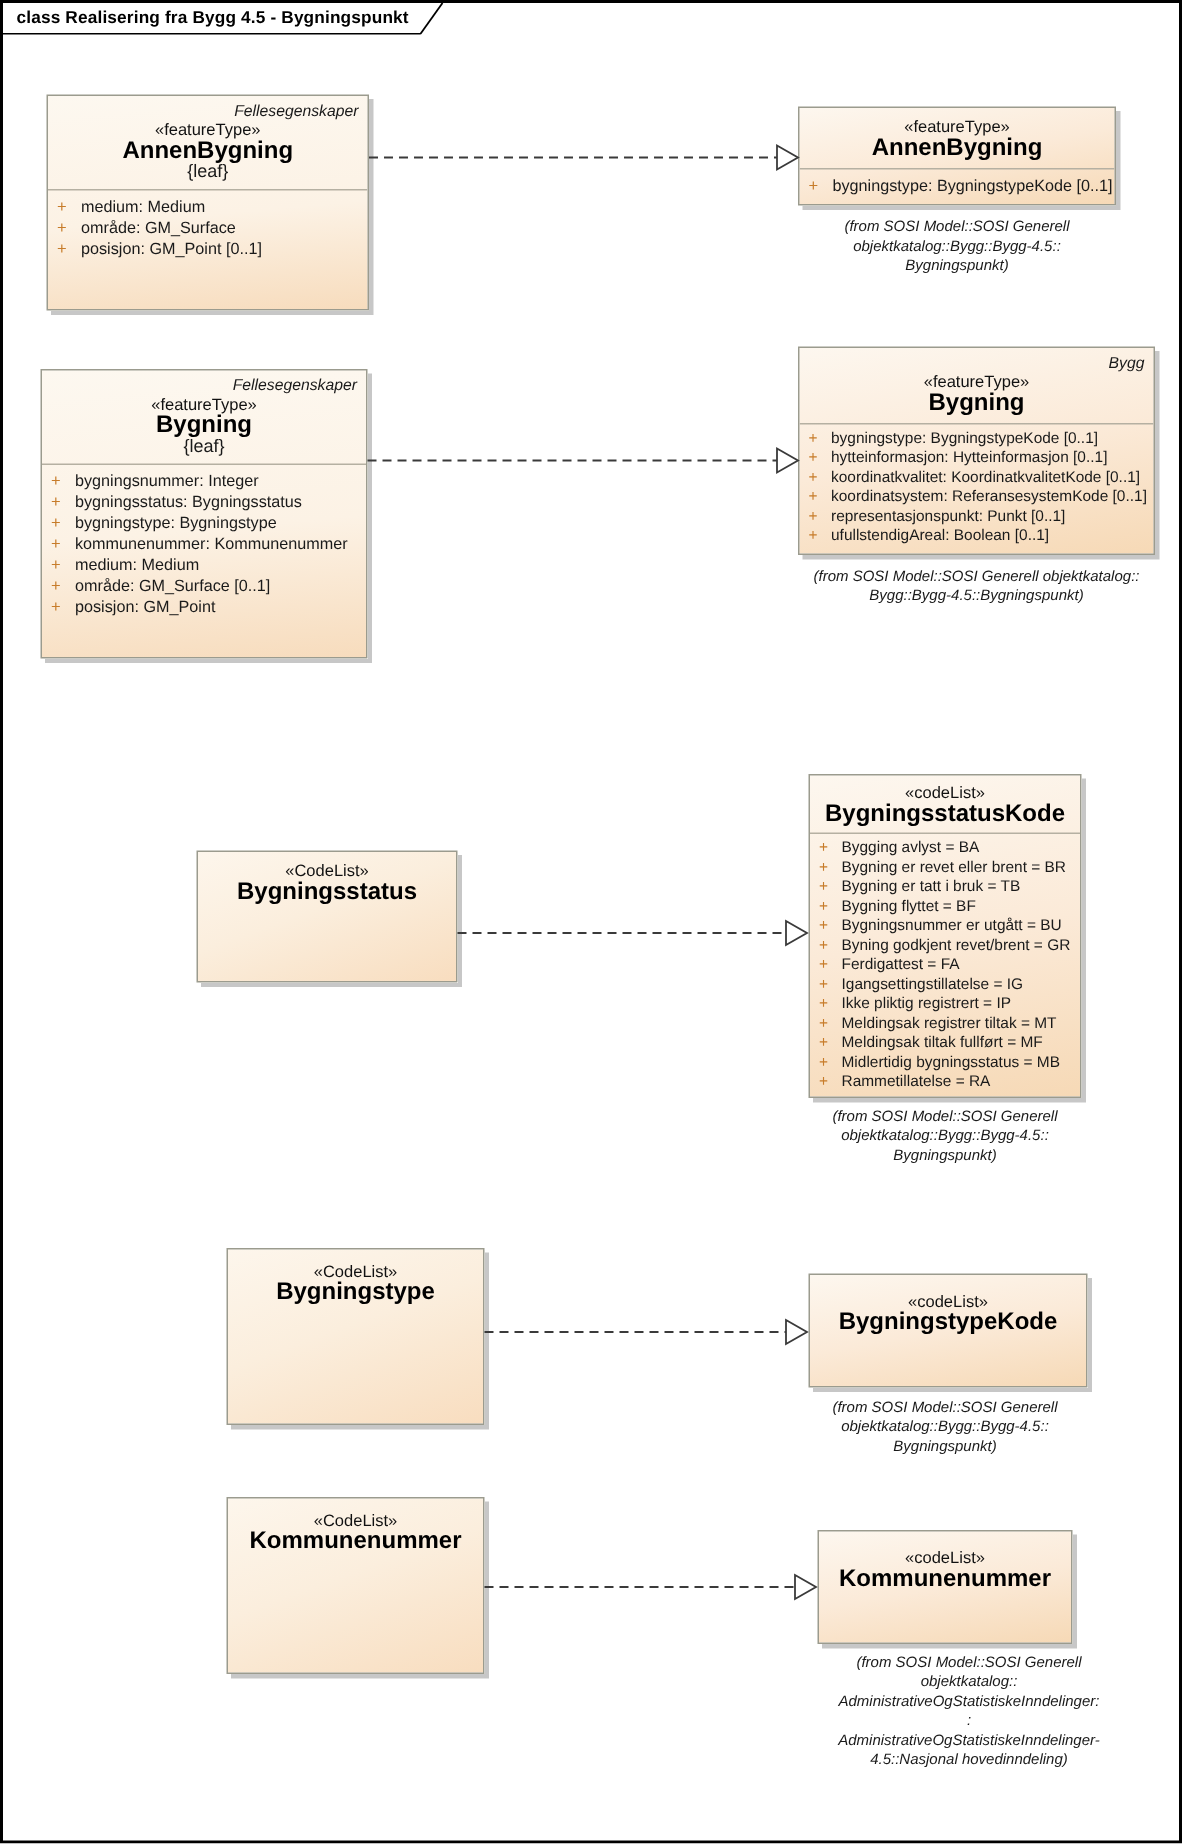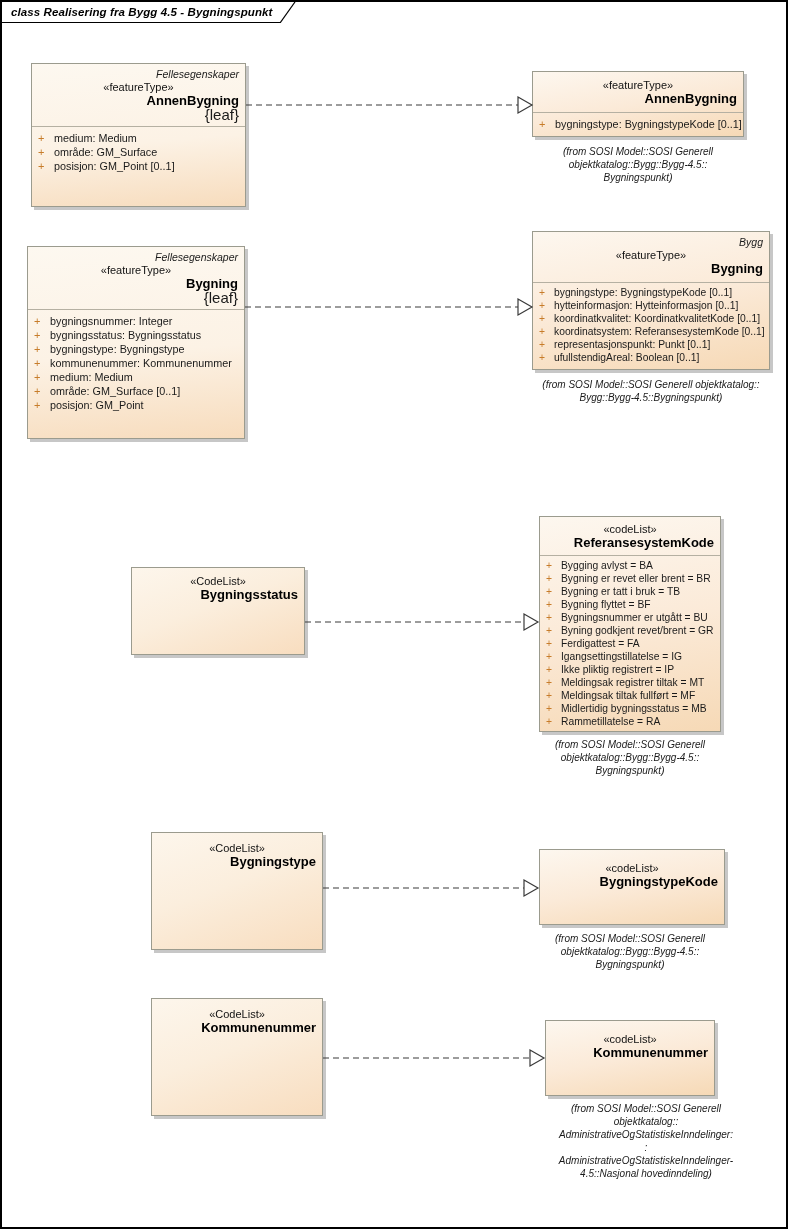--- a/index.html
+++ b/index.html
@@ -34,21 +34,20 @@
     box-sizing: border-box;
   }
   .title-tab-body {
     height: 21px;
     display: flex;
     align-items: center;
     padding: 0 7px 0 9px;
     border-bottom: 1px solid #000000;
     background: #ffffff;
     box-sizing: border-box;
-    font-style: italic;
   }
   .title-tab-text {
     font-size: 11.5px;
     font-weight: bold;
     color: #000000;
     white-space: nowrap;
     letter-spacing: 0.1px;
   }
   .title-tab-slant {
     width: 16px;
@@ -86,30 +85,30 @@
     white-space: nowrap;
   }
   .stereotype {
     text-align: center;
     font-size: 11px;
     color: #111111;
     line-height: 13px;
     white-space: nowrap;
   }
   .classname {
-    text-align: right;
-    font-size: 13px;
+    text-align: center;
+    font-size: 16px;
     font-weight: bold;
     color: #000000;
     line-height: 14px;
     white-space: nowrap;
   }
   .leaf-label {
-    text-align: right;
-    font-size: 15px;
+    text-align: center;
+    font-size: 12px;
     color: #1a1a1a;
     line-height: 13px;
     white-space: nowrap;
   }
 
   .box-divider {
     height: 0;
     border-top: 1px solid #b5b0a2;
   }
 
@@ -308,21 +307,21 @@
   <div class="uml-box" style="left:129px; top:565px; width:174px; height:88px;">
     <div class="box-header" style="padding-top:7px;">
       <div class="stereotype">«CodeList»</div>
       <div class="classname">Bygningsstatus</div>
     </div>
   </div>
 
   <div class="uml-box strong" style="left:537px; top:514px; width:182px; height:216px;">
     <div class="box-header" style="padding-top:6px; padding-bottom:5px;">
       <div class="stereotype">«codeList»</div>
-      <div class="classname">ReferansesystemKode</div>
+      <div class="classname">BygningsstatusKode</div>
     </div>
     <div class="box-divider"></div>
     <div class="attr-list" style="padding-top:3px;">
       <div class="attr-row compact">
         <span class="attr-vis">+</span>
         <span class="attr-text">Bygging avlyst = BA</span>
       </div>
       <div class="attr-row compact">
         <span class="attr-vis">+</span>
         <span class="attr-text">Bygning er revet eller brent = BR</span>

